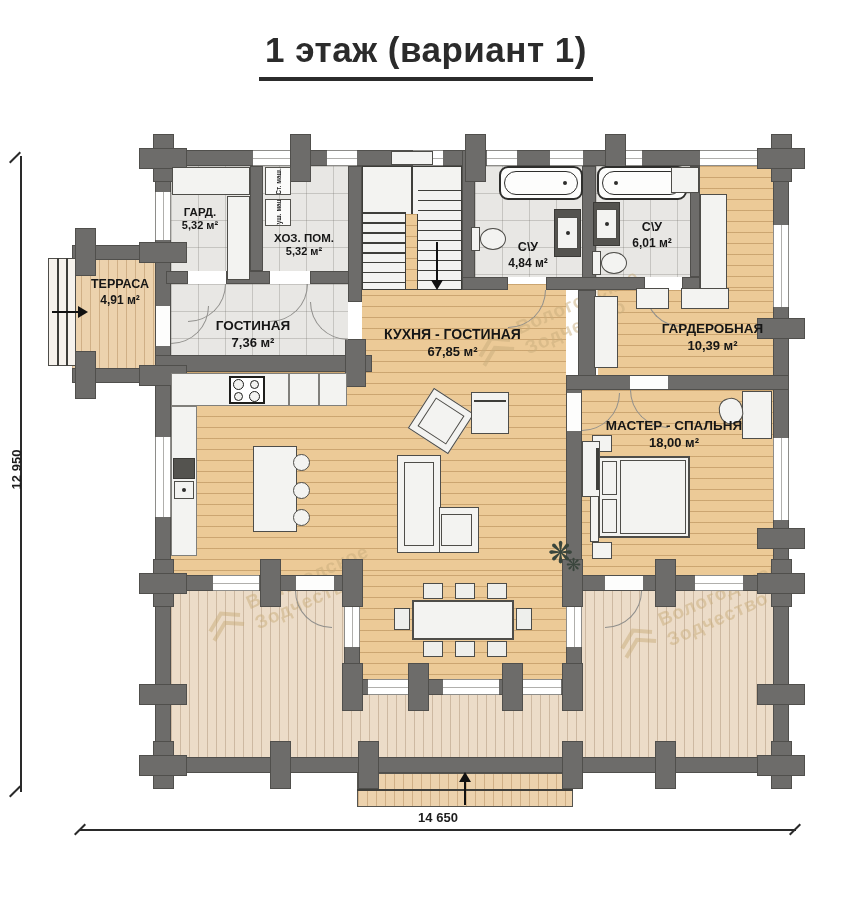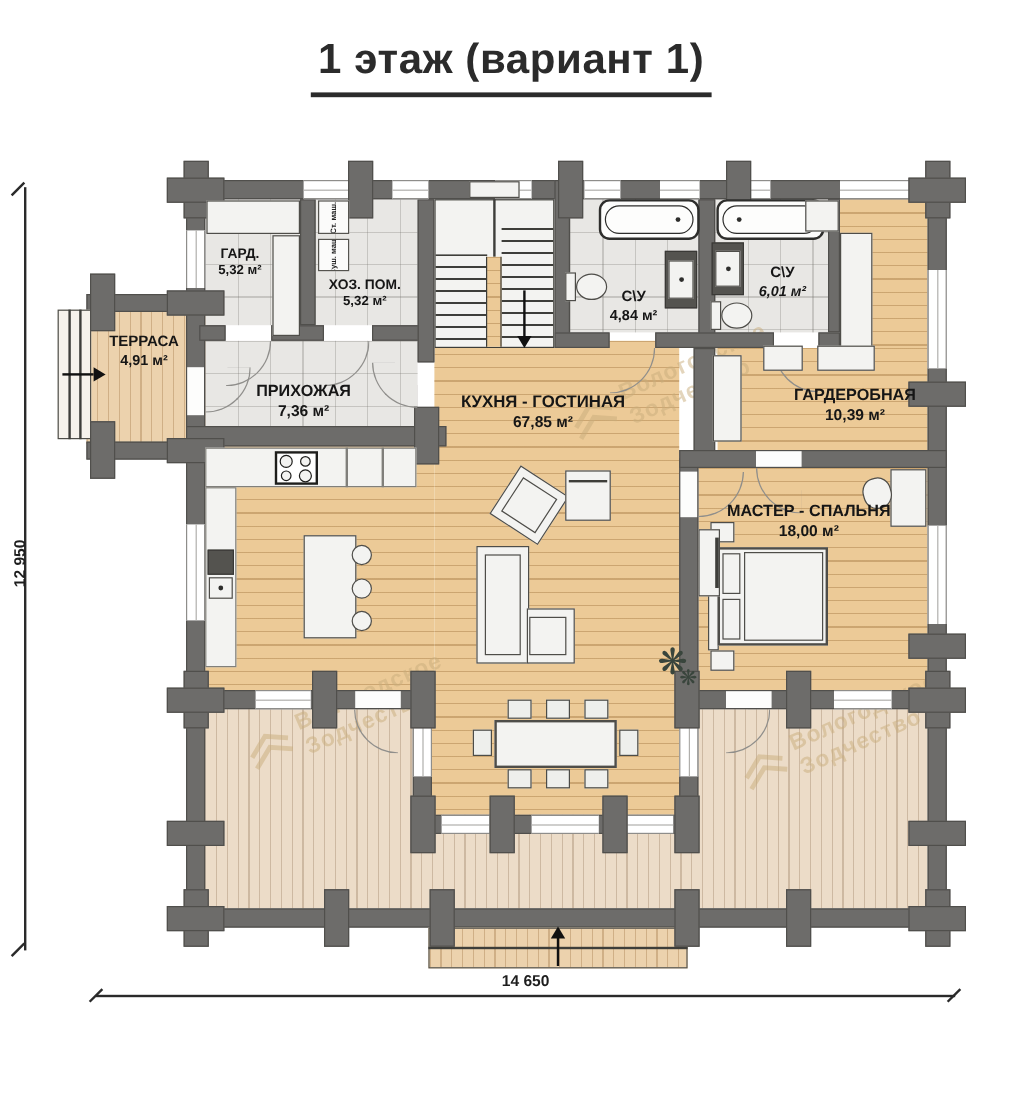--- a/index.html
+++ b/index.html
@@ -342,34 +342,34 @@
     </div>
   <div class="rl small" style="left:258px;top:231px;width:92px;">
     <div class="rl-name">ХОЗ. ПОМ.</div>
     <div class="rl-area">5,32 м²</div>
     </div>
   <div class="rl small" style="left:70px;top:277px;width:100px;">
     <div class="rl-name" style="font-size:12.5px;">ТЕРРАСА</div>
     <div class="rl-area" style="font-size:12px;">4,91 м²</div>
     </div>
   <div class="rl" style="left:194px;top:318px;width:118px;">
-    <div class="rl-name">ПРИХОЖАЯ</div>
+    <div class="rl-name">ГОСТИНАЯ</div>
     <div class="rl-area">7,36 м²</div>
     </div>
   <div class="rl" style="left:360px;top:326px;width:185px;">
     <div class="rl-name" style="font-size:14px;">КУХНЯ - ГОСТИНАЯ</div>
     <div class="rl-area">67,85 м²</div>
     </div>
   <div class="rl small" style="left:492px;top:240px;width:72px;">
     <div class="rl-name" style="font-size:12.5px;">С\У</div>
     <div class="rl-area" style="font-size:12px;">4,84 м²</div>
     </div>
   <div class="rl small" style="left:616px;top:220px;width:72px;">
     <div class="rl-name" style="font-size:12.5px;">С\У</div>
-    <div class="rl-area" style="font-size:12px;font-style:italic;">6,01 м²</div>
+    <div class="rl-area" style="font-size:12px;">6,01 м²</div>
     </div>
   <div class="rl" style="left:645px;top:321px;width:135px;">
     <div class="rl-name">ГАРДЕРОБНАЯ</div>
     <div class="rl-area">10,39 м²</div>
     </div>
   <div class="rl" style="left:595px;top:418px;width:158px;">
     <div class="rl-name">МАСТЕР - СПАЛЬНЯ</div>
     <div class="rl-area">18,00 м²</div>
     </div>
 

